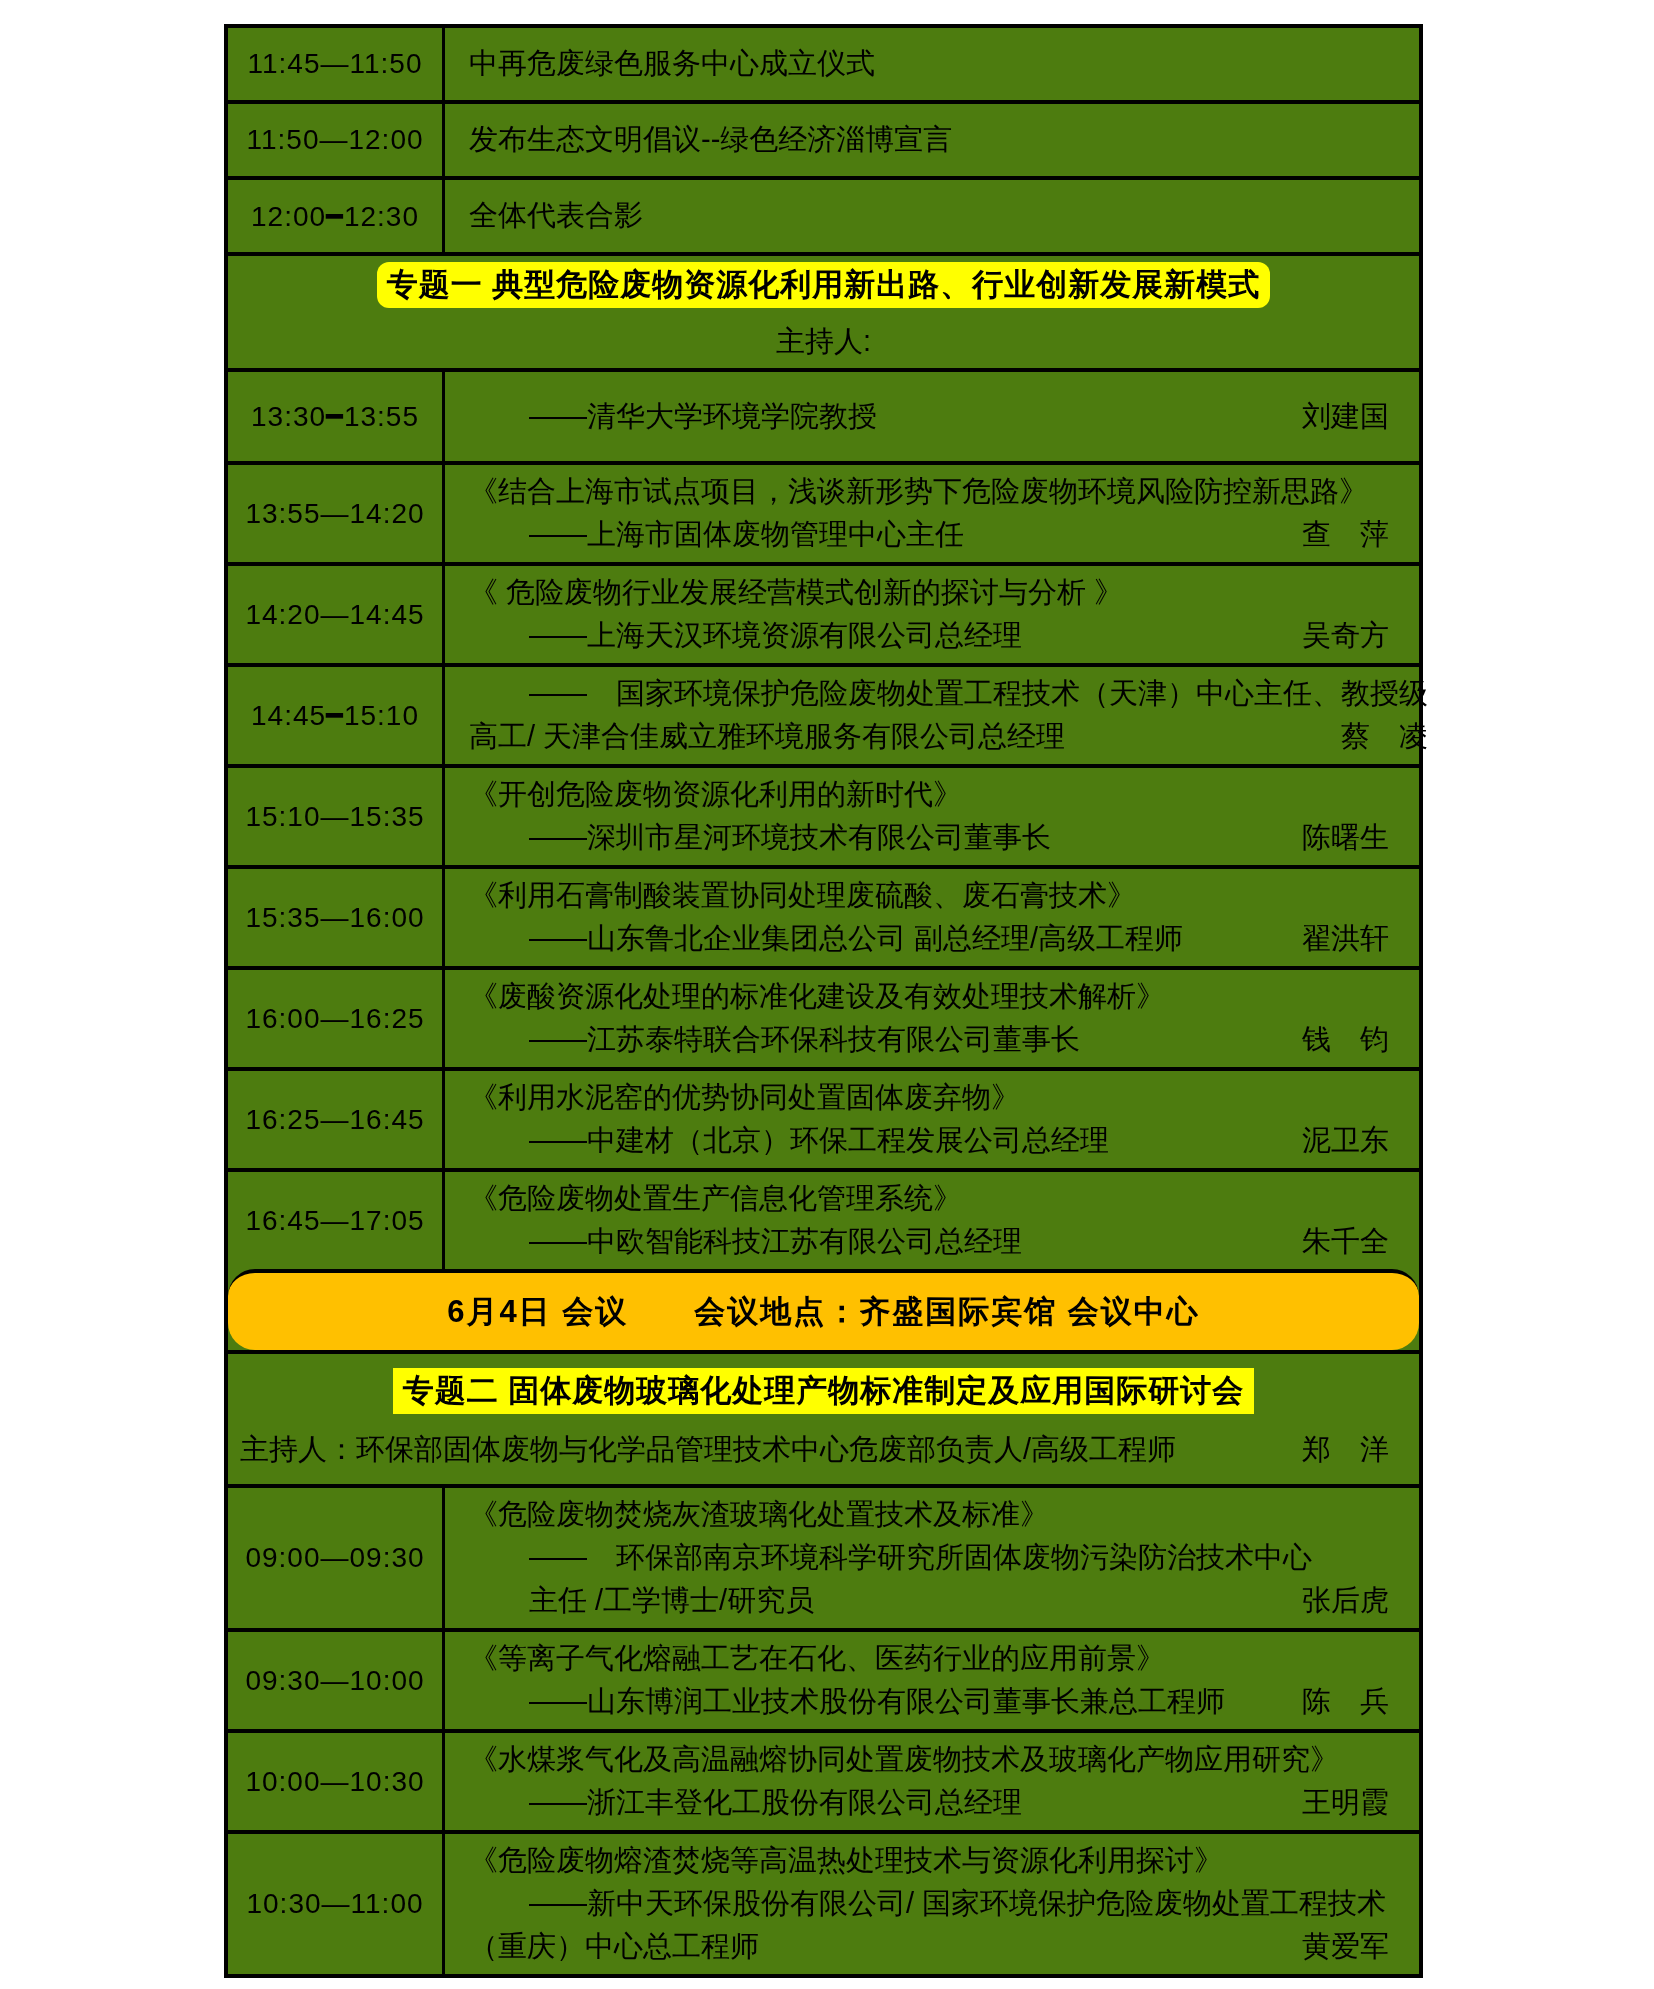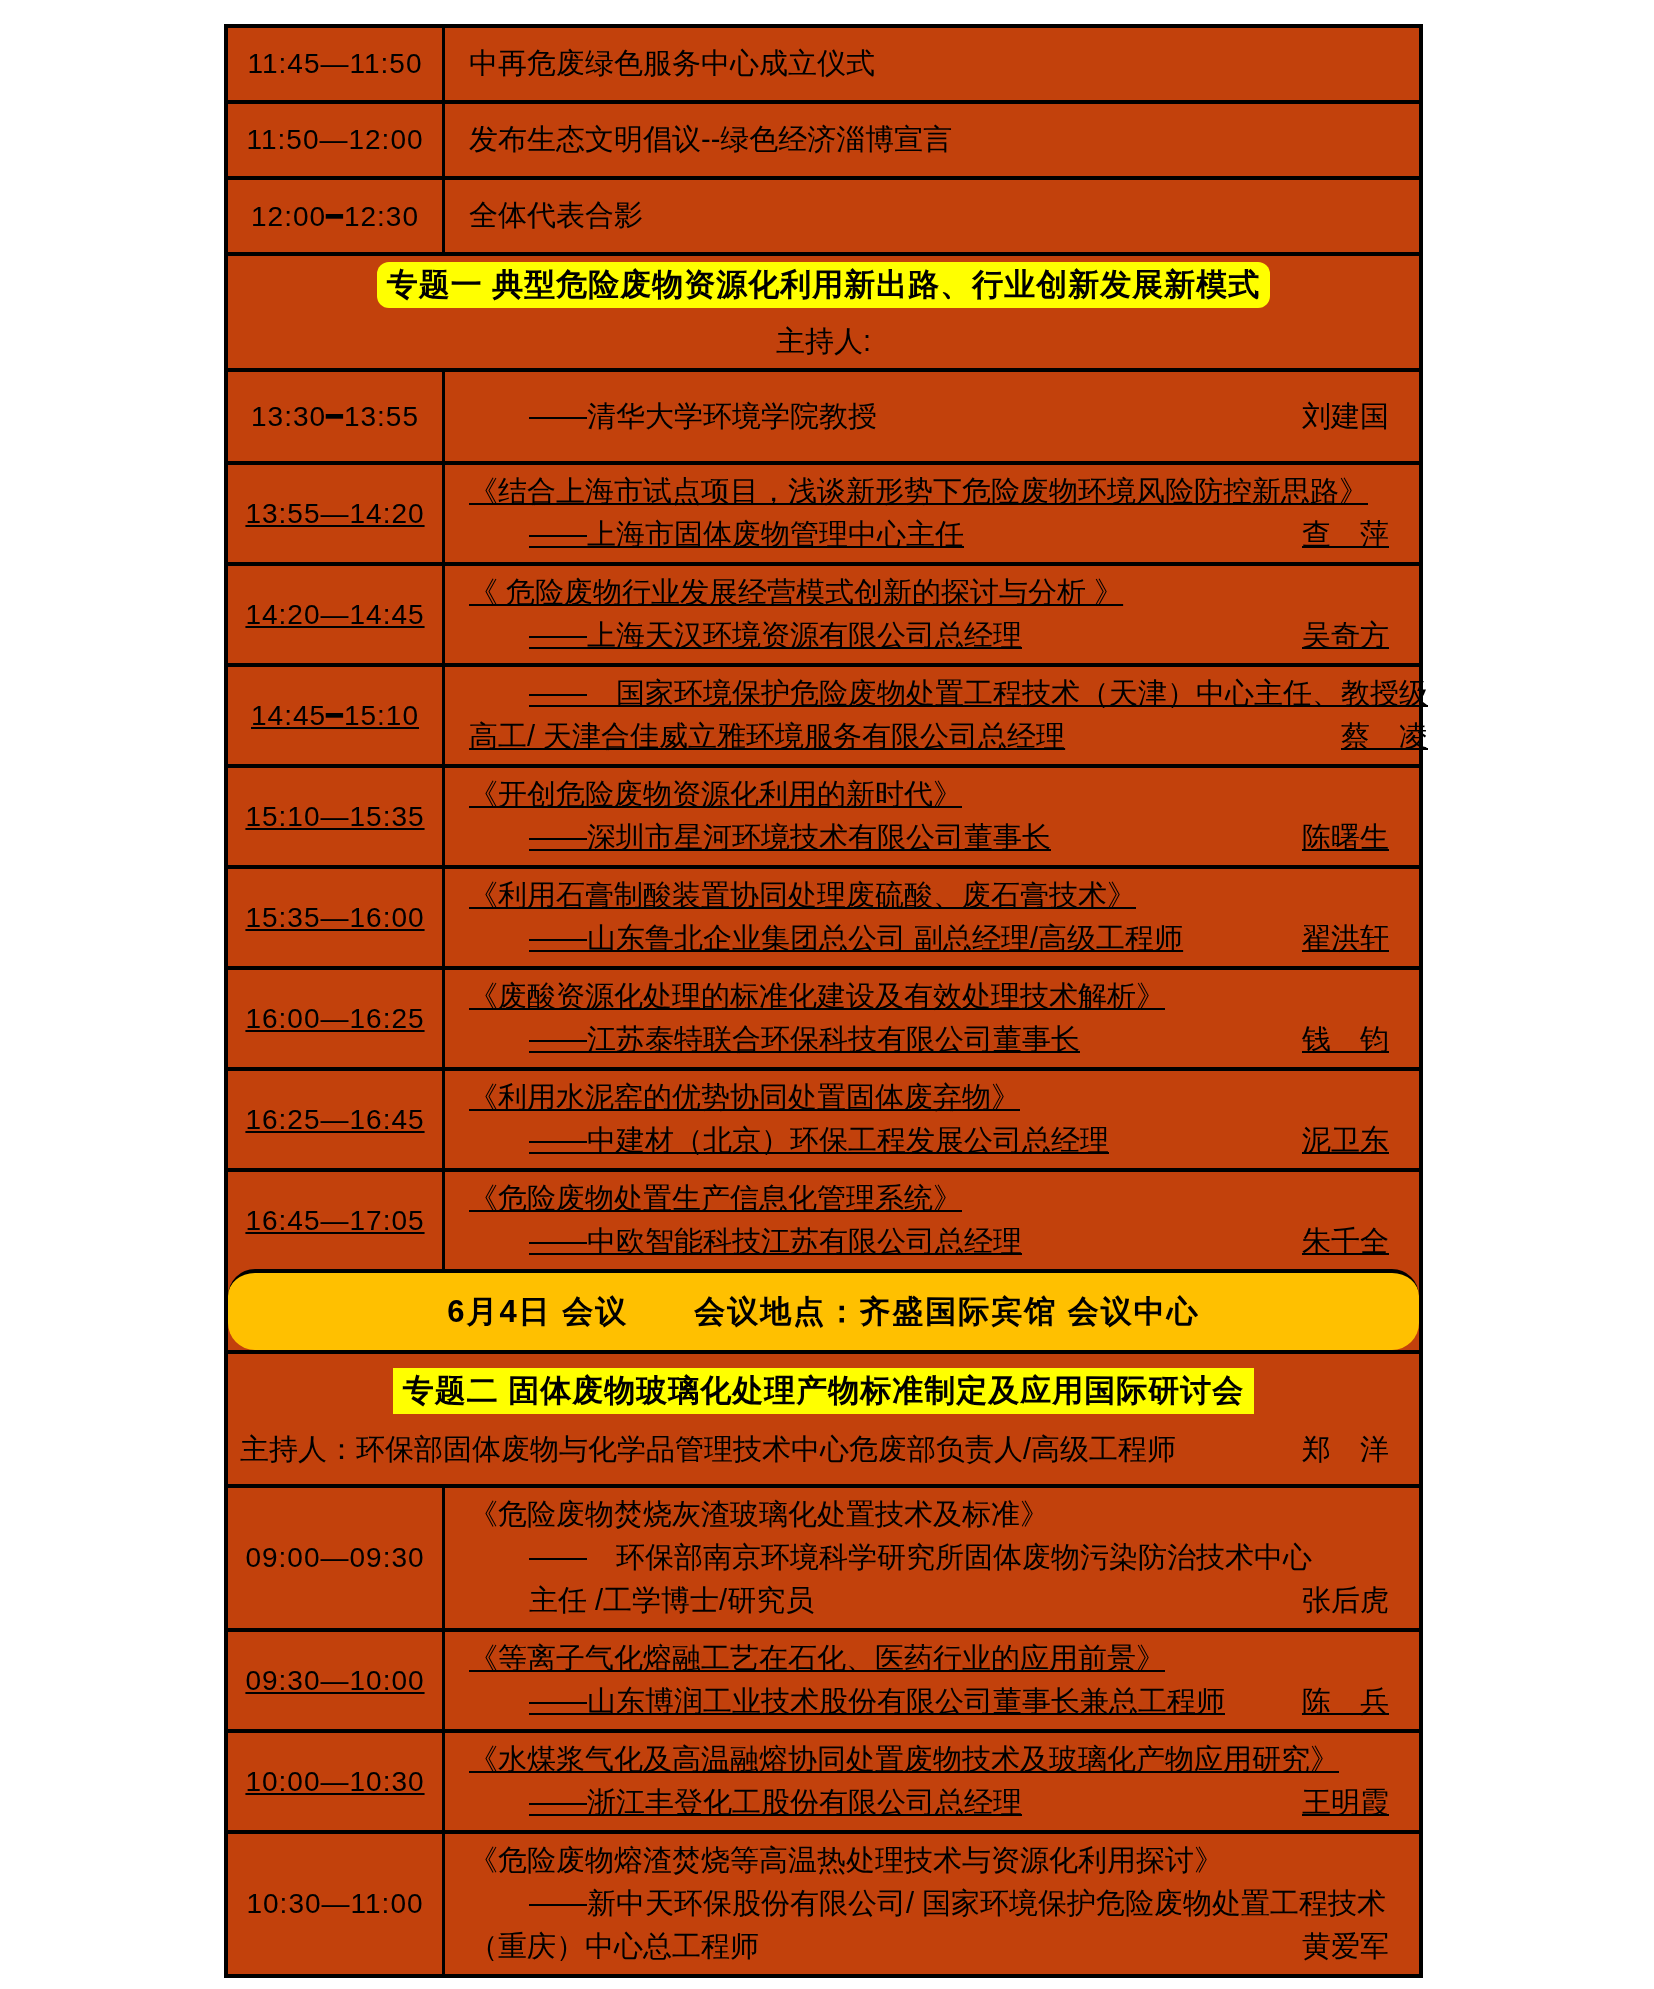--- a/index.html
+++ b/index.html
@@ -7,27 +7,27 @@
     position:relative;
     width:1654px;height:1989px;
     background:#ffffff;
     font-family:"Liberation Sans","DejaVu Sans",sans-serif;
     color:#000;
   }
   .table{
     position:absolute;left:224px;top:24px;width:1199px;
     border:4px solid #000;
     box-sizing:border-box;
-    background:#c2410c;
+    background:#4d7c0f;
   }
   .row{display:flex;border-top:4px solid #000;box-sizing:content-box;}
   .row:first-child{border-top:none;}
   .simple{height:72px;}
   .talk1{height:89px;}
-  .talk2{height:97px;text-decoration:underline;}
+  .talk2{height:97px;}
   .talk3{height:140px;}
   .section-row{height:112px;flex-direction:column;align-items:center;justify-content:center;}
   .banner-row{height:77px;align-items:center;justify-content:center;font-weight:bold;font-size:31px;letter-spacing:2px;border-radius:27px;}
   .section2-row{height:130px;flex-direction:column;justify-content:center;}
   .time-cell{
     width:214px;flex:0 0 214px;
     border-right:3px solid #000;
     display:flex;align-items:center;justify-content:center;
     font-size:28px;letter-spacing:1px;white-space:nowrap;
   }

